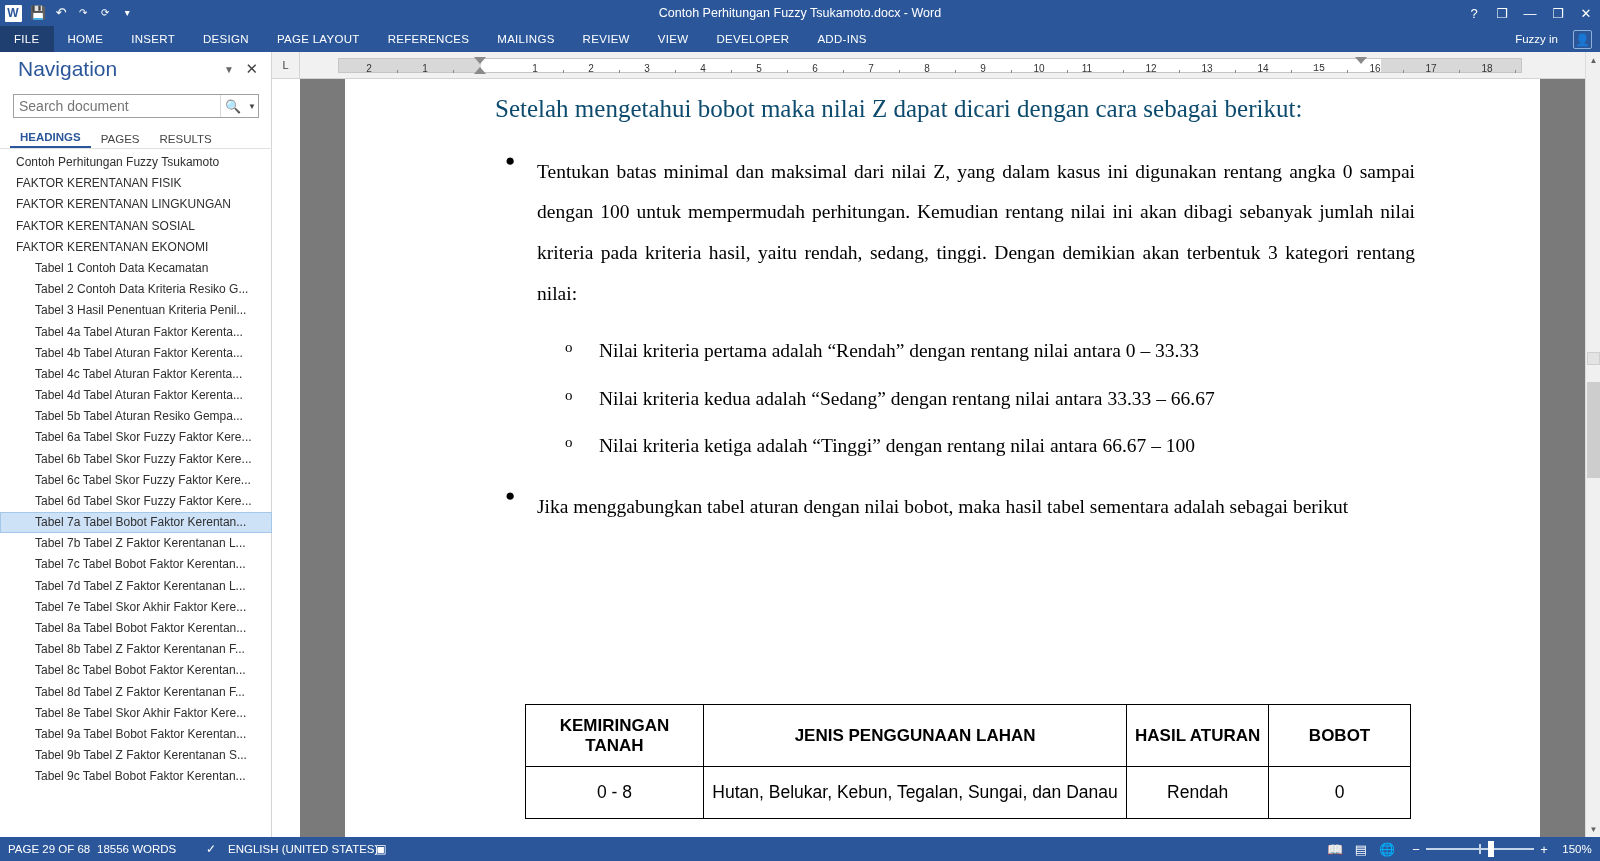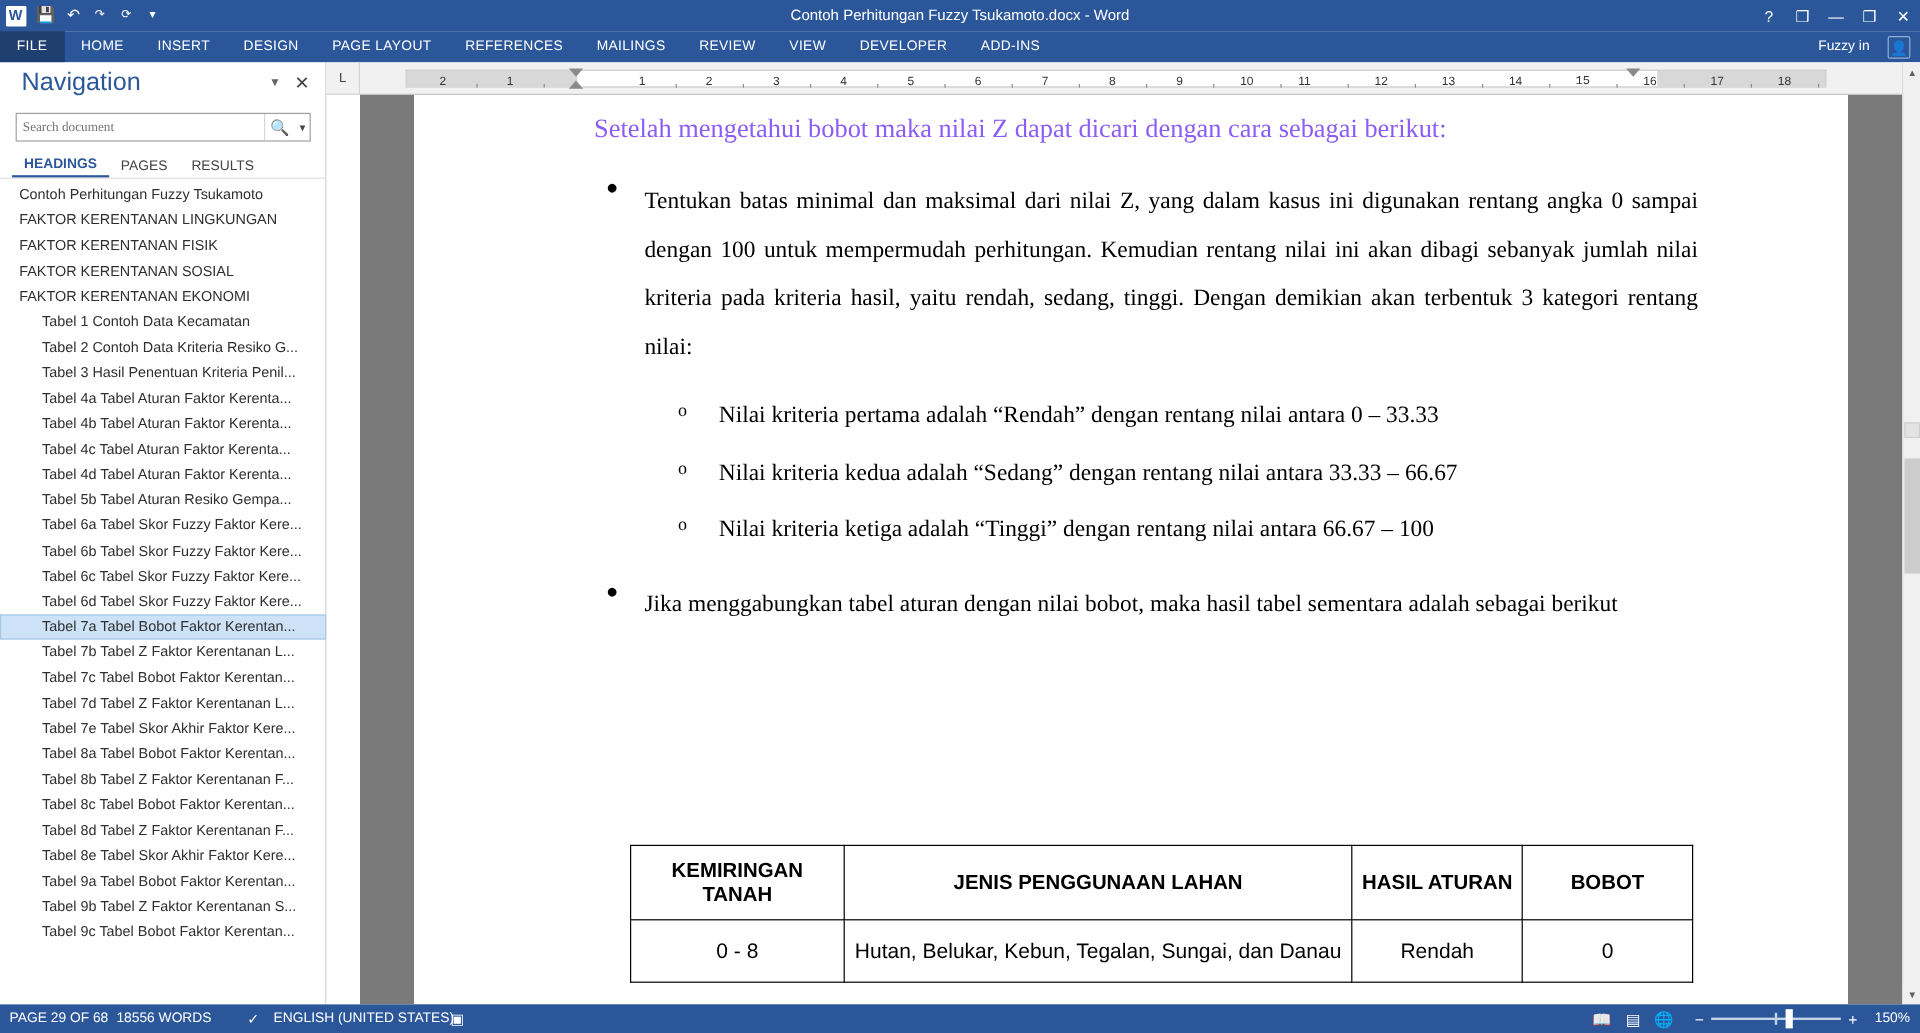--- a/index.html
+++ b/index.html
@@ -78,21 +78,21 @@
     font-size: 21px; color: #2b579a; font-weight: normal;
   }
   .nav-caret { position: absolute; right: 38px; top: 12px; font-size: 10px; color: #666; }
   .nav-close { position: absolute; right: 14px; top: 8px; font-size: 15px; color: #444; }
   .search-wrap {
     position: absolute; left: 13px; top: 42px; width: 246px; height: 24px;
     border: 1px solid #a0a0a0; background: #ffffff; display: flex; align-items: center;
   }
   .search-input {
     border: none; outline: none; height: 22px; flex: 1; padding: 0 5px;
-    font-size: 11px; color: #15803d; font-family: Liberation Serif, serif; background: transparent;
+    font-size: 14px; color: #15803d; font-family: Liberation Sans, sans-serif; background: transparent;
   }
   .search-ico {
     width: 26px; height: 22px; display: flex; align-items: center; justify-content: center;
     color: #2b579a; font-size: 13px; border-left: 1px solid #d8d8d8;
   }
   .search-drop { width: 12px; height: 22px; display:flex; align-items:center; justify-content:center; font-size: 8px; color: #444; }
 
   .nav-tabs {
     position: absolute; left: 10px; top: 72px; width: 252px; height: 24px;
     display: flex; align-items: flex-end;
@@ -155,21 +155,21 @@
     background: #7a7a7a; overflow: hidden;
   }
   .page {
     position: absolute; left: 45px; top: 0; width: 1195px; height: 758px;
     background: #ffffff;
   }
   .doc-body {
     position: absolute; left: 150px; top: 14px; width: 920px;
     font-family: "Liberation Serif", serif;
   }
-  .p-intro { font-size: 22px; color: #8b5cf6; line-height: 1.3; }
+  .p-intro { font-size: 25px; color: #0c4a6e; line-height: 1.3; }
   .bullet-row { display: flex; margin-top: 26px; }
   .bullet-mark {
     width: 42px; flex: none; font-size: 17px; color: #000; text-align: left; padding-left: 10px;
     line-height: 1.0;
   }
   .bullet-text {
     flex: 1; font-size: 19.5px; color: #000; line-height: 2.1; text-align: justify;
   }
   .sub-row { display: flex; margin-top: 24px; padding-left: 70px; }
   .sub-mark { width: 34px; flex: none; font-size: 15px; color: #000; }
@@ -280,22 +280,22 @@
 
     <div class="nav-tabs">
       <div class="nav-tab active">HEADINGS</div>
       <div class="nav-tab">PAGES</div>
       <div class="nav-tab">RESULTS</div>
     </div>
     <div class="nav-sep"></div>
 
     <div class="nav-list" id="nav-list">
         <div class="nav-item l1">Contoh Perhitungan Fuzzy Tsukamoto</div>
+        <div class="nav-item l1">FAKTOR KERENTANAN FISIK</div>
         <div class="nav-item l1">FAKTOR KERENTANAN LINGKUNGAN</div>
-        <div class="nav-item l1">FAKTOR KERENTANAN FISIK</div>
         <div class="nav-item l1">FAKTOR KERENTANAN SOSIAL</div>
         <div class="nav-item l1">FAKTOR KERENTANAN EKONOMI</div>
         <div class="nav-item">Tabel 1 Contoh Data Kecamatan</div>
         <div class="nav-item">Tabel 2 Contoh Data Kriteria Resiko G...</div>
         <div class="nav-item">Tabel 3 Hasil Penentuan Kriteria Penil...</div>
         <div class="nav-item">Tabel 4a Tabel Aturan Faktor Kerenta...</div>
         <div class="nav-item">Tabel 4b Tabel Aturan Faktor Kerenta...</div>
         <div class="nav-item">Tabel 4c Tabel Aturan Faktor Kerenta...</div>
         <div class="nav-item">Tabel 4d Tabel Aturan Faktor Kerenta...</div>
         <div class="nav-item">Tabel 5b Tabel Aturan Resiko Gempa...</div>

